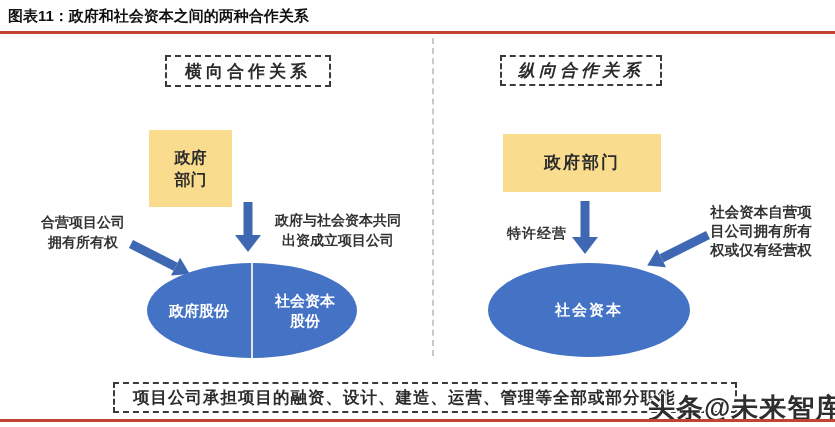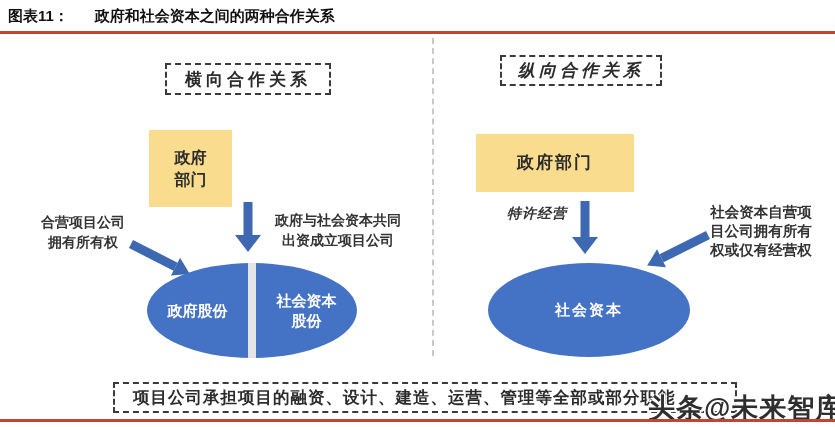--- a/index.html
+++ b/index.html
@@ -15,78 +15,78 @@
 
   
   .title-row {
     left: 8px; top: 7px;
     font-family: "Liberation Sans", "DejaVu Sans", sans-serif;
     font-weight: bold;
     font-size: 15px;
     color: #111111;
     white-space: nowrap;
   }
-  .title-row .fig-label { margin-right: 26px; }
+  .title-row .fig-label { }
   .hr-red { background: #c24532; height: 2.5px; width: 835px; left: 0; }
   .hr-top { top: 31px; }
   .hr-bottom { top: 419px; }
 
   
   .v-divider {
     left: 432px; top: 38px; height: 318px; width: 0;
     border-left: 2px dashed #c9c9c9;
   }
 
   
   .dash-box {
     border: 2px dashed #3a3a3a;
     display: flex; align-items: center; justify-content: center;
     font-size: 17px; font-weight: bold; color: #2b2b2b;
     letter-spacing: 4px;
     white-space: nowrap;
   }
-  .dash-left  { left: 165px; top: 63px; width: 166px; height: 32px; justify-content: center; }
+  .dash-left  { left: 165px; top: 55px; width: 166px; height: 32px; justify-content: center; }
   .dash-right { left: 500px; top: 55px; width: 162px; height: 31px; font-style: italic; }
 
   
   .ybox {
     background: #fadc8e;
     display: flex; align-items: center; justify-content: center;
     text-align: center;
     font-size: 16px; font-weight: bold; color: #2b2b2b;
     white-space: pre-line; line-height: 22px;
   }
   .ybox-gov-l { left: 149px; top: 130px; width: 83px; height: 77px; }
   .ybox-cap-l { left: 266px; top: 130px; width: 85px; height: 67px; }
-  .ybox-gov-r { left: 476px; top: 134px; width: 158px; height: 58px; font-size: 17px; letter-spacing: 2px; }
+  .ybox-gov-r { left: 503px; top: 134px; width: 158px; height: 58px; font-size: 17px; letter-spacing: 2px; }
 
   
   .note {
     font-size: 14px; color: #333333; text-align: center;
     white-space: pre-line; line-height: 20px; font-weight: bold;
   }
   .note-ownership { left: 24px;  top: 213px; width: 118px; }
   .note-joint     { left: 266px; top: 211px; width: 144px; }
-  .note-franchise { left: 502px; top: 204px; width: 70px; letter-spacing: 1px; font-style: italic; }
+  .note-franchise { left: 502px; top: 224px; width: 70px; letter-spacing: 1px; }
   .note-selfop    { left: 686px; top: 203px; width: 150px; line-height: 19px; font-size: 14.5px; }
 
   
   .ellipse {
     background: #4472c4;
     border-radius: 50%;
     overflow: hidden;
     color: #ffffff;
   }
   .ellipse-left { left: 147px; top: 263px; width: 210px; height: 95px; display: flex; }
   .ellipse-left .half {
     flex: 1; display: flex; align-items: center; justify-content: center;
     text-align: center; font-size: 15px; font-weight: bold;
     white-space: pre-line; line-height: 20px;
   }
-  .ellipse-left .half-l { border-right: 8px solid #e5e5e5; }
+  .ellipse-left .half-l { border-right: 2px solid #e5e5e5; }
   .ellipse-right {
     left: 488px; top: 263px; width: 202px; height: 94px;
     display: flex; align-items: center; justify-content: center;
     font-size: 15px; font-weight: bold; letter-spacing: 2px;
   }
 
   
   .bottom-box {
     left: 113px; top: 382px; width: 624px; height: 31px;
     border: 2px dashed #3a3a3a;

